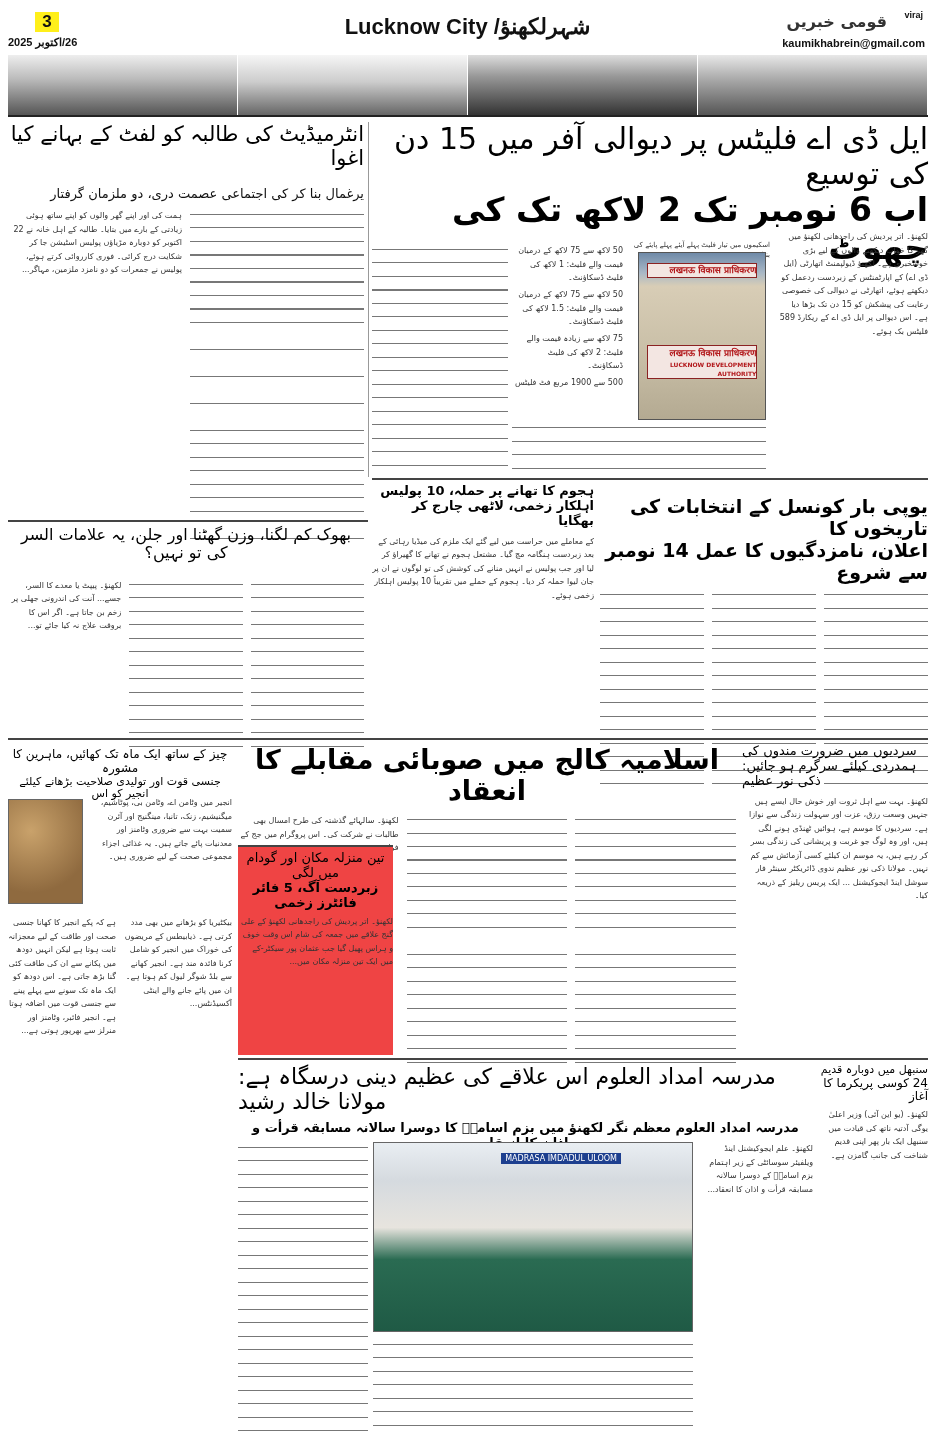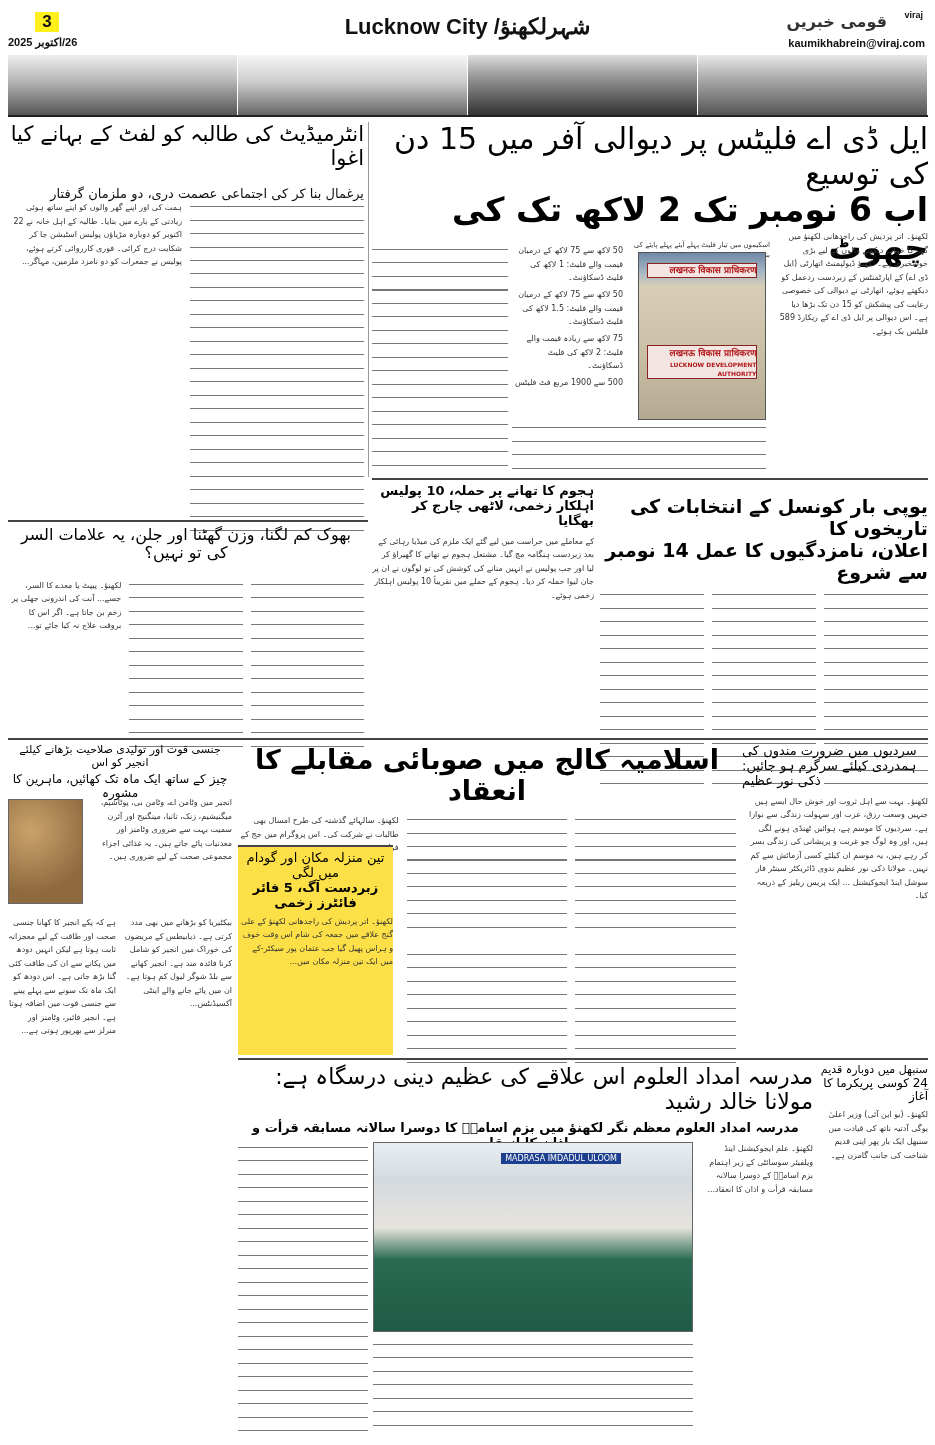--- a/index.html
+++ b/index.html
@@ -32,21 +32,21 @@
 </style>
 </head>
 <body>
 
 <div class="masthead">
   <div class="abs pg">3</div>
   <div class="abs date rtl">26/اکتوبر 2025</div>
   <div class="abs city">Lucknow City /شہرلکھنؤ</div>
   <div class="abs brand">قومی خبریں</div>
   <div class="abs logo">viraj</div>
-  <div class="abs email">kaumikhabrein@viraj.com</div>
+  <div class="abs email">kaumikhabrein@gmail.com</div>
 </div>
 
 <div class="abs banner" title="Lucknow heritage buildings panorama">
   <div class="b1"></div>
     <div class="b2"></div>
     <div class="b3"></div>
     <div class="b4"></div>
 </div>
 
 <div class="abs rtl" style="left:372px;top:122px;width:556px;height:354px">
@@ -68,21 +68,21 @@
     <div class="txt" style="height:20px">500 سے 1900 مربع فٹ فلیٹس</div>
   </div>
   <div class="abs txt lines" style="right:420px;top:122px;width:136px;height:225px"></div>
   <div class="abs txt lines" style="right:162px;top:300px;width:254px;height:50px"></div>
 </div>
 
 <div class="abs vrule" style="left:368px;top:122px;height:355px"></div>
 <div class="abs rtl" style="left:8px;top:122px;width:356px;height:395px">
   <div class="hl" style="font-size:21px;font-weight:normal">انٹرمیڈیٹ کی طالبہ کو لفٹ کے بہانے کیا اغوا</div>
   <div style="font-size:13px;margin-top:16px">یرغمال بنا کر کی اجتماعی عصمت دری، دو ملزمان گرفتار</div>
-  <div class="cols" style="height:335px">
+  <div class="cols" style="margin-top:8px;height:335px">
     <div class="txt">ہمت کی اور اپنے گھر والوں کو اپنے ساتھ ہوئی زیادتی کے بارے میں بتایا۔ طالبہ کے اہل خانہ نے 22 اکتوبر کو دوبارہ مڑیاؤں پولیس اسٹیشن جا کر شکایت درج کرائی۔ فوری کارروائی کرتے ہوئے، پولیس نے جمعرات کو دو نامزد ملزمین، مہاگر...</div>
     <div class="txt lines"></div>
   </div>
 </div>
 
 <div class="abs rule" style="left:8px;top:520px;width:360px"></div>
 <div class="abs rule" style="left:372px;top:478px;width:556px"></div>
 
 <div class="abs rtl" style="left:8px;top:526px;width:356px;height:210px">
   <div class="hl" style="font-size:16px;font-weight:normal;text-align:center">بھوک کم لگنا، وزن گھٹنا اور جلن، یہ علامات السر کی تو نہیں؟</div>
@@ -119,48 +119,48 @@
 
 <div class="abs rtl" style="left:238px;top:744px;width:498px;height:310px">
   <div class="hl" style="font-size:27px;font-weight:900;text-align:center">اسلامیہ کالج میں صوبائی مقابلے کا انعقاد</div>
   <div class="cols" style="margin-top:8px;height:255px">
     <div class="txt">لکھنؤ۔ سالہائے گذشتہ کی طرح امسال بھی طالبات نے شرکت کی۔ اس پروگرام میں جج کے فرائض...</div>
     <div class="txt lines"></div>
     <div class="txt lines"></div>
   </div>
 </div>
 
-<div class="abs rtl" style="left:238px;top:845px;width:155px;height:210px;background:#fde047">
+<div class="abs rtl" style="left:238px;top:845px;width:155px;height:210px;background:#ef4444">
   <div class="rule" style="margin-bottom:4px"></div>
   <div class="hl" style="font-size:13px;font-weight:normal;text-align:center">تین منزلہ مکان اور گودام میں لگی</div>
   <div class="hl" style="font-size:13px;font-weight:bold;text-align:center">زبردست آگ، 5 فائر فائٹرز زخمی</div>
   <div class="txt" style="margin-top:4px;height:150px">لکھنؤ۔ اتر پردیش کی راجدھانی لکھنؤ کے علی گنج علاقے میں جمعہ کی شام اس وقت خوف و ہراس پھیل گیا جب عثمان پور سیکٹر-کے میں ایک تین منزلہ مکان میں...</div>
 </div>
 
 <div class="abs rtl" style="left:8px;top:744px;width:224px;height:695px">
+  <div class="hl" style="font-size:12px;font-weight:normal;text-align:center;margin-top:4px">چیز کے ساتھ ایک ماہ تک کھائیں، ماہرین کا مشورہ</div>
   <div class="hl" style="font-size:11px;font-weight:normal;text-align:center">جنسی قوت اور تولیدی صلاحیت بڑھانے کیلئے انجیر کو اس</div>
-  <div class="hl" style="font-size:12px;font-weight:normal;text-align:center;margin-top:4px">چیز کے ساتھ ایک ماہ تک کھائیں، ماہرین کا مشورہ</div>
   <div class="abs figs" style="left:0;top:55px;width:75px;height:105px"></div>
   <div class="abs txt" style="right:0;top:52px;width:140px;height:115px">انجیر میں وٹامن اے، وٹامن بی، پوٹاشیم، میگنیشیم، زنک، تانبا، مینگنیج اور آئرن سمیت بہت سے ضروری وٹامنز اور معدنیات پائے جاتے ہیں۔ یہ غذائی اجزاء مجموعی صحت کے لیے ضروری ہیں۔</div>
   <div class="cols" style="position:absolute;top:172px;left:0;right:0;height:515px">
     <div class="txt">ہے کہ پکے انجیر کا کھانا جنسی صحت اور طاقت کے لیے معجزانہ ثابت ہوتا ہے لیکن انہیں دودھ میں پکانے سے ان کی طاقت کئی گنا بڑھ جاتی ہے۔ اس دودھ کو ایک ماہ تک سونے سے پہلے پینے سے جنسی قوت میں اضافہ ہوتا ہے۔ انجیر فائبر، وٹامنز اور منرلز سے بھرپور ہوتی ہے...</div>
     <div class="txt">بیکٹیریا کو بڑھانے میں بھی مدد کرتی ہے۔ ذیابیطس کے مریضوں کی خوراک میں انجیر کو شامل کرنا فائدہ مند ہے۔ انجیر کھانے سے بلڈ شوگر لیول کم ہوتا ہے۔ ان میں پائے جانے والے اینٹی آکسیڈنٹس...</div>
   </div>
 </div>
 
 <div class="abs rule" style="left:238px;top:1058px;width:690px"></div>
 
 <div class="abs rtl" style="left:818px;top:1064px;width:110px;height:375px">
   <div class="hl" style="font-size:11px;font-weight:normal">سنبھل میں دوبارہ قدیم</div>
   <div class="hl" style="font-size:12px;font-weight:normal">24 کوسی پریکرما کا آغاز</div>
   <div class="txt" style="margin-top:4px;height:325px">لکھنؤ۔ (یو این آئی) وزیر اعلیٰ یوگی آدتیہ ناتھ کی قیادت میں سنبھل ایک بار پھر اپنی قدیم شناخت کی جانب گامزن ہے۔</div>
 </div>
 
 <div class="abs rtl" style="left:238px;top:1064px;width:575px;height:375px">
-  <div class="hl" style="font-size:22px;font-weight:normal;text-align:right">مدرسہ امداد العلوم اس علاقے کی عظیم دینی درسگاہ ہے: مولانا خالد رشید</div>
+  <div class="hl" style="font-size:22px;font-weight:normal;text-align:left">مدرسہ امداد العلوم اس علاقے کی عظیم دینی درسگاہ ہے: مولانا خالد رشید</div>
   <div class="hl" style="font-size:13px;text-align:center;margin-top:6px">مدرسہ امداد العلوم معظم نگر لکھنؤ میں بزم اسامہؓ کا دوسرا سالانہ مسابقہ قرأت و اذان کا انعقاد</div>
   <div class="abs txt" style="right:0;top:78px;width:110px;height:290px">لکھنؤ۔ علم ایجوکیشنل اینڈ ویلفیئر سوسائٹی کے زیر اہتمام بزم اسامہؓ کے دوسرا سالانہ مسابقہ قرأت و اذان کا انعقاد...</div>
   <div class="abs event" style="left:135px;top:78px;width:320px;height:190px">
     <div style="position:absolute;left:40%;top:10px;background:#1d3f8f;color:#fff;font-size:8px;padding:1px 4px">MADRASA IMDADUL ULOOM</div>
   </div>
   <div class="abs txt lines" style="left:0;top:78px;width:130px;height:290px"></div>
   <div class="abs txt lines" style="left:135px;top:275px;width:320px;height:95px"></div>
 </div>
 
 </body></html>

